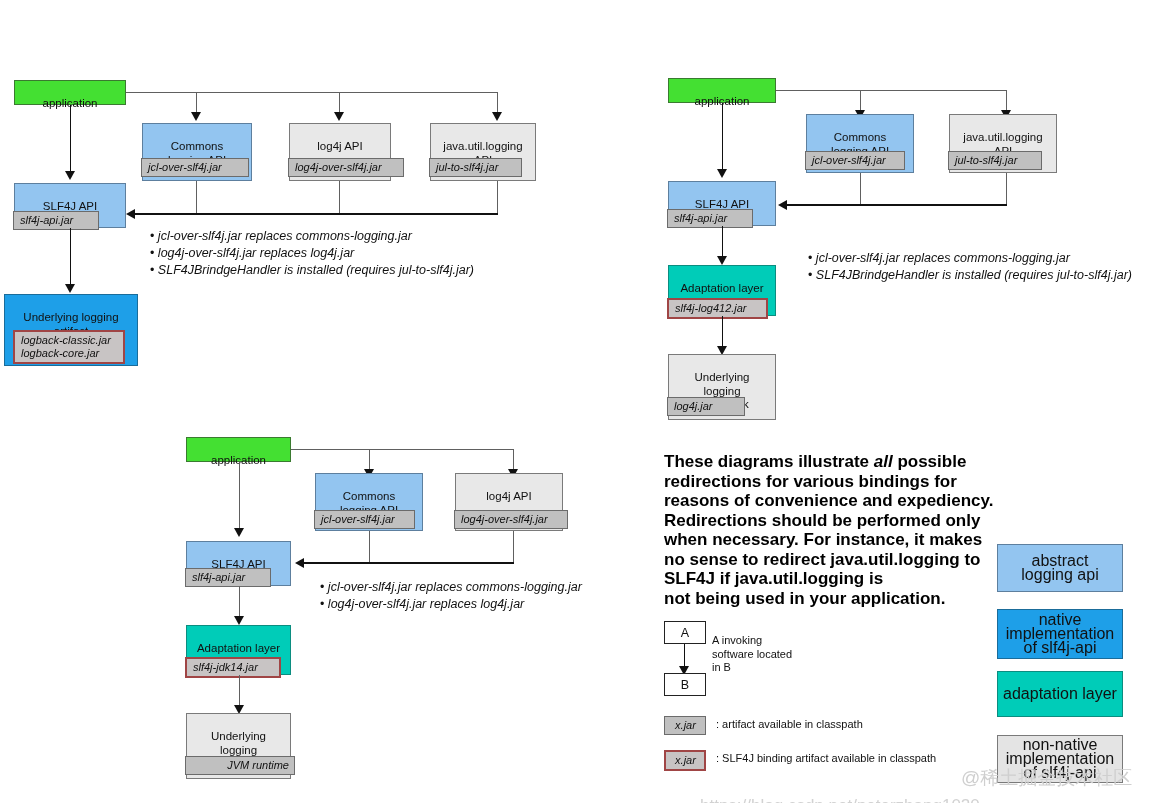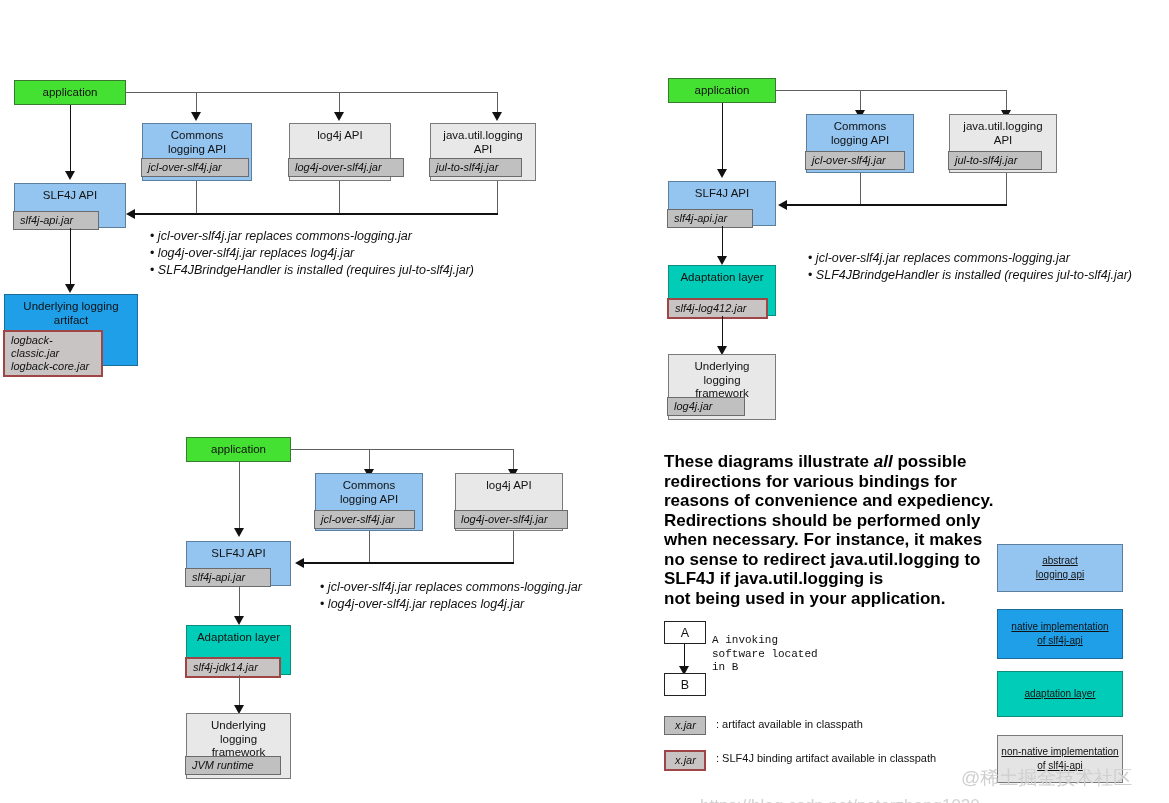--- a/index.html
+++ b/index.html
@@ -33,21 +33,21 @@
     position: absolute;
     box-sizing: border-box;
     border: 1px solid #555555;
     font-size: 11.5px;
     line-height: 13.5px;
     color: #111111;
     text-align: center;
   }
   .node .node-title {
     display: block;
-    padding-top: 5px;
+    padding-top: 16px;
     white-space: pre-line;
   }
   .node.green  { background: #44e032; border-color: #3a7a30; }
   .node.lblue  { background: #93c5f0; border-color: #5d7f9e; }
   .node.bblue  { background: #1e9fe8; border-color: #1a6c9a; }
   .node.teal   { background: #00ccb8; border-color: #0b8d80; }
   .node.grey   { background: #e8e8e8; border-color: #7a7a7a; }
 
   
   .jar {
@@ -118,21 +118,20 @@
   }
   .prose em { font-style: italic; }
 
   
   .legend-text {
     position: absolute;
     font-size: 11px;
     line-height: 13.5px;
     color: #111111;
     white-space: pre-line;
-    font-family: Liberation Mono, monospace;
   }
   .legend-note {
     position: absolute;
     font-size: 11px;
     line-height: 13px;
     color: #111111;
     white-space: nowrap;
   }
   .ab-box {
     position: absolute;
@@ -141,29 +140,28 @@
     border: 1px solid #222222;
     font-size: 12.5px;
     text-align: center;
     line-height: 22px;
     color: #111111;
   }
   .swatch {
     position: absolute;
     box-sizing: border-box;
     border: 1px solid #555555;
-    font-size: 10px;
+    font-size: 16px;
     line-height: 14px;
     color: #111111;
     text-align: center;
     display: flex;
     align-items: center;
     justify-content: center;
     white-space: pre-line;
-    text-decoration: underline;
   }
   .swatch.lblue { background: #93c5f0; border-color: #5d7f9e; }
   .swatch.bblue { background: #1e9fe8; border-color: #1a6c9a; }
   .swatch.teal  { background: #00ccb8; border-color: #0b8d80; }
   .swatch.grey  { background: #e4e4e4; border-color: #7a7a7a; }
 
   
   .watermark {
     position: absolute;
     color: #d2d2d2;
@@ -222,21 +220,21 @@
   </div>
   <div class="jar" style="left:13px; top:211px; width:86px;">slf4j-api.jar</div>
 
   <div class="ln v dark" style="left:70px; top:228px; height:58px;"></div>
   <div class="arrowhead down" style="left:65px; top:284px;"></div>
 
   <div class="node bblue" style="left:4px; top:294px; width:134px; height:72px;">
     <span class="node-title">Underlying logging
 artifact</span>
   </div>
-  <div class="jar binding" style="left:3px; top:330px; width:100px;">logback-classic.jar
+  <div class="jar binding" style="left:13px; top:330px; width:112px;">logback-classic.jar
 logback-core.jar</div>
 
   <div class="bullets" style="left:150px; top:228px;">
     <div>jcl-over-slf4j.jar replaces commons-logging.jar</div>
     <div>log4j-over-slf4j.jar replaces log4j.jar</div>
     <div>SLF4JBrindgeHandler is installed (requires jul-to-slf4j.jar)</div>
   </div>
 
 
   <div class="node green" style="left:668px; top:78px; width:108px; height:25px;">
@@ -341,21 +339,21 @@
   <div class="jar binding" style="left:185px; top:657px; width:96px;">slf4j-jdk14.jar</div>
 
   <div class="ln v" style="left:239px; top:675px; height:32px;"></div>
   <div class="arrowhead down" style="left:234px; top:705px;"></div>
 
   <div class="node grey" style="left:186px; top:713px; width:105px; height:66px;">
     <span class="node-title">Underlying
 logging
 framework</span>
   </div>
-  <div class="jar" style="left:185px; top:756px; width:96px;">JVM runtime</div>
+  <div class="jar" style="left:185px; top:756px; width:110px;text-align:right;">JVM runtime</div>
 
   <div class="bullets" style="left:320px; top:579px;">
     <div>jcl-over-slf4j.jar replaces commons-logging.jar</div>
     <div>log4j-over-slf4j.jar replaces log4j.jar</div>
   </div>
 
   <div class="prose" style="left:664px; top:452px;"><span>These diagrams illustrate </span><em>all</em><span> possible redirections for various bindings for reasons of convenience and expediency. Redirections should be performed only when necessary. For instance, it makes no sense to redirect java.util.logging to SLF4J if java.util.logging is</span><br><span>not being used in your application.</span></div>
 
   <div class="ab-box" style="left:664px; top:621px; width:42px; height:23px;">A</div>
   <div class="ln v dark" style="left:684px; top:644px; height:26px;"></div>

